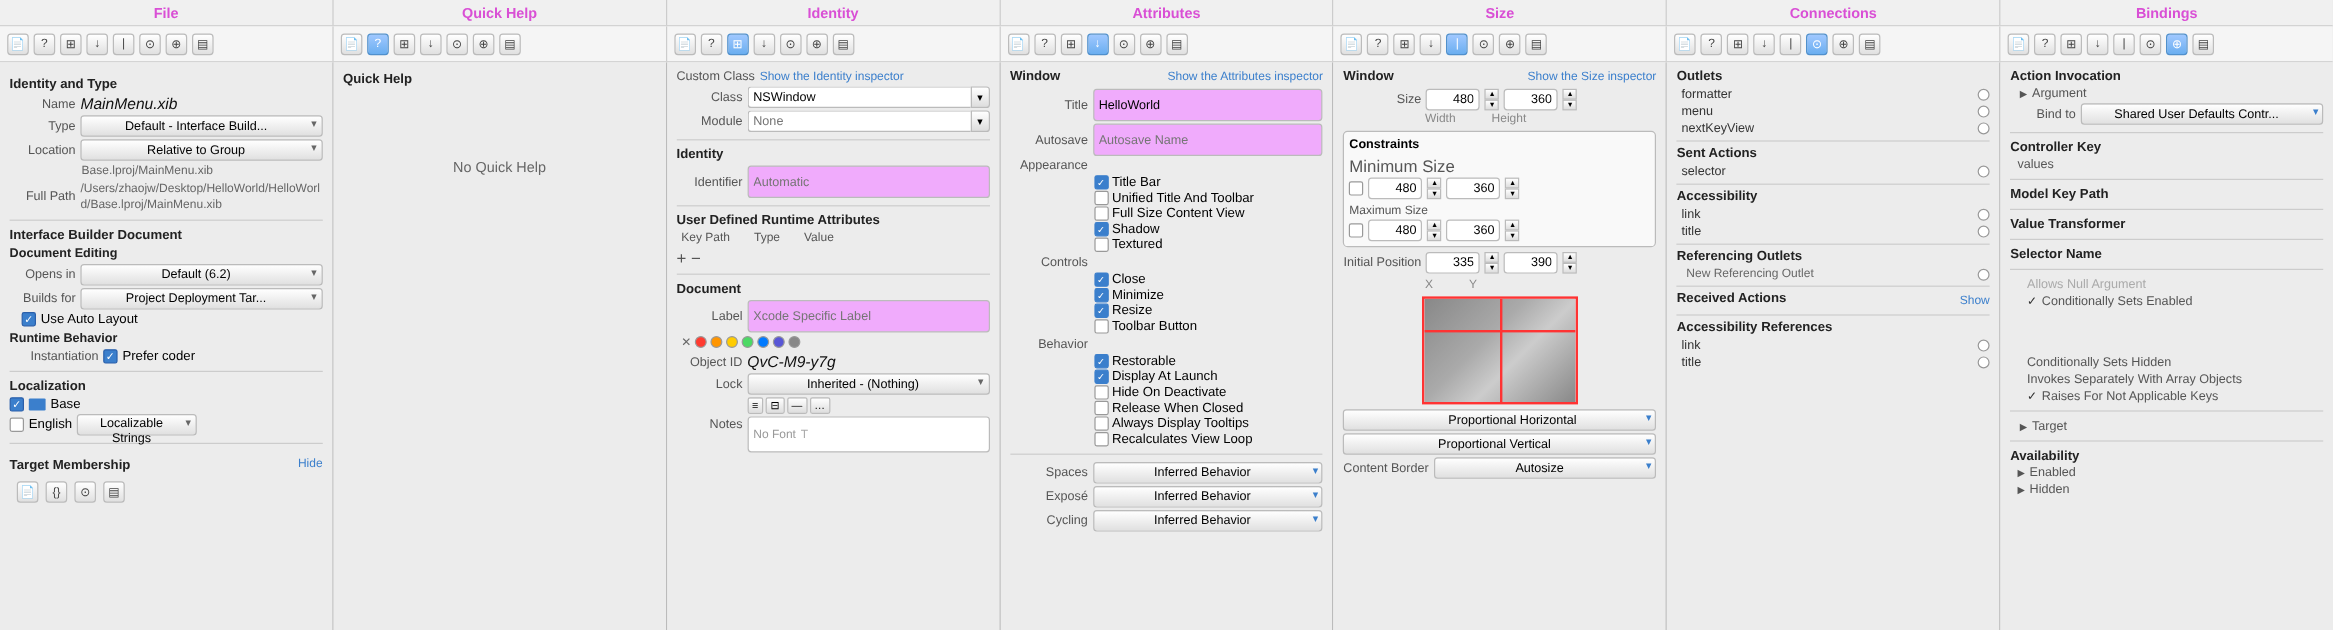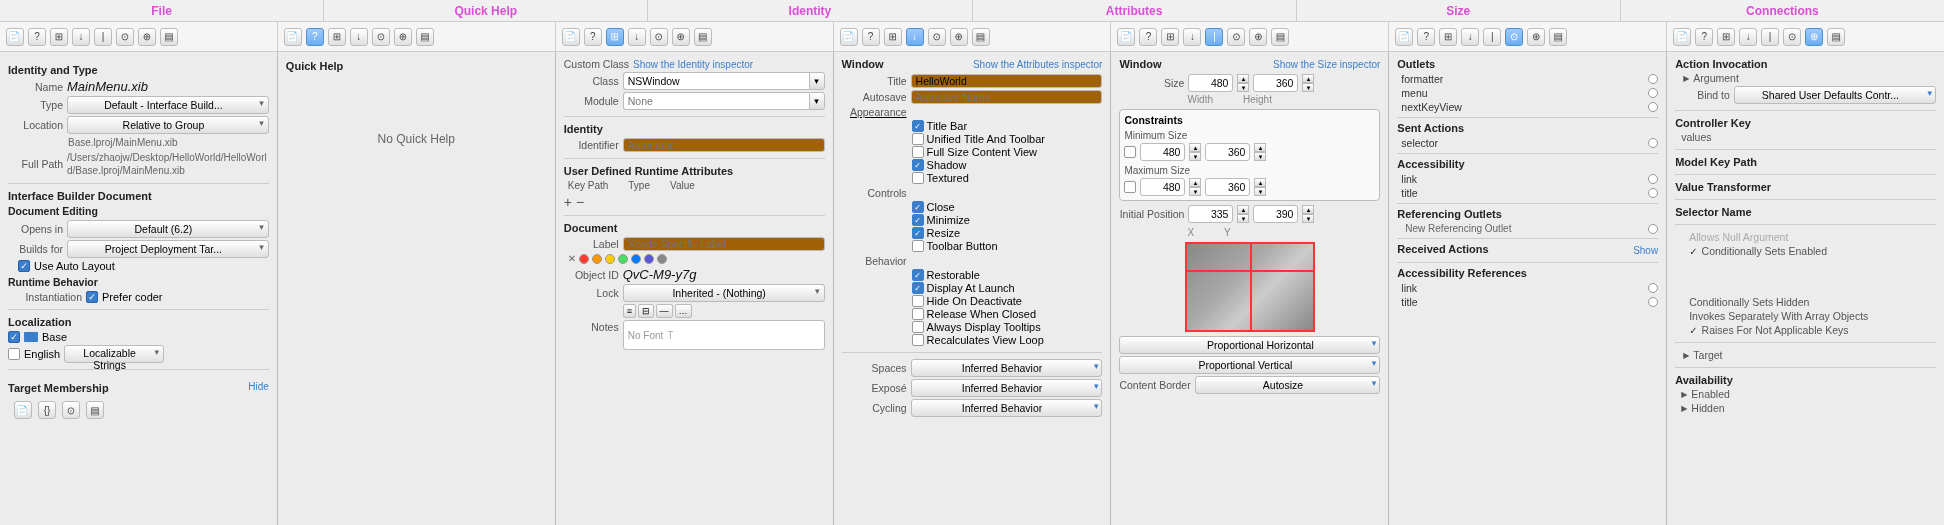--- a/index.html
+++ b/index.html
@@ -117,26 +117,26 @@
       text-align: right;
       font-size: 10.5px;
     }
     .field-value {
       color: #111;
       font-size: 13px;
       flex: 1;
       font-style: italic;
     }
     .field-input {
-      background: #a16207;
+      background: #f0abfc;
       border: 1px solid #bbb;
       border-radius: 3px;
       padding: 1px 4px;
       font-size: 10.5px;
-      height: 14px;
+      height: 27px;
       flex: 1;
     }
     .dropdown-btn {
       background: linear-gradient(to bottom, #fff, #e0e0e0);
       border: 1px solid #bbb;
       border-radius: 3px;
       padding: 1px 14px 1px 5px;
       font-size: 10.5px;
       height: 18px;
       position: relative;
@@ -473,20 +473,21 @@
 </head>
 <body>
 
 <div class="top-bar">
   <div class="top-bar-section">File</div>
   <div class="top-bar-section">Quick Help</div>
   <div class="top-bar-section">Identity</div>
   <div class="top-bar-section">Attributes</div>
   <div class="top-bar-section">Size</div>
   <div class="top-bar-section">Connections</div>
+  <div class="top-bar-section">Bindings</div>
 </div>
 
 <div class="toolbar-row">
 
   <div class="toolbar-section">
     <div class="toolbar-btn">📄</div>
     <div class="toolbar-btn">?</div>
     <div class="toolbar-btn">⊞</div>
     <div class="toolbar-btn">↓</div>
     <div class="toolbar-btn">|</div>
@@ -723,21 +724,21 @@
         <span style="color:#3b7fcc; font-size:10px;">Show the Attributes inspector</span>
       </div>
       <div class="attr-row">
         <span class="attr-label">Title</span>
         <input class="field-input" type="text" value="HelloWorld" style="">
       </div>
       <div class="attr-row">
         <span class="attr-label">Autosave</span>
         <input class="field-input" type="text" placeholder="Autosave Name" style="">
       </div>
-      <div class="attr-row" style="margin-bottom:2px;text-decoration:underline;">
+      <div class="attr-row" style="margin-bottom:2px;">
         <span class="attr-label">Appearance</span>
       </div>
       <div class="check-item">
         <div class="checked-box">✓</div>
         <span>Title Bar</span>
       </div>
       <div class="check-item">
         <div class="unchecked-box"></div>
         <span>Unified Title And Toolbar</span>
       </div>
@@ -835,21 +836,21 @@
             <div class="stepper-arrow">▾</div>
           </div>
         </div>
       </div>
       <div style="display:flex; gap:30px; padding-left:68px; font-size:10px; color:#888; margin-bottom:4px;">
         <span>Width</span>
         <span>Height</span>
       </div>
       <div class="constraint-section">
         <div style="font-size:10.5px; font-weight:bold; margin-bottom:4px;">Constraints</div>
-        <div style="font-size:10px; color:#555; margin-bottom:2px;">Minimum Size</div>
+        <div style="font-size:14px; color:#555; margin-bottom:2px;">Minimum Size</div>
         <div style="display:flex; align-items:center; gap:4px; margin-bottom:4px;">
           <div class="unchecked-box" style="width:12px; height:12px;"></div>
           <input class="stepper-input" type="text" value="480" style="">
           <div class="stepper-arrows">
             <div class="stepper-arrow">▴</div>
             <div class="stepper-arrow">▾</div>
           </div>
           <input class="stepper-input" type="text" value="360" style="">
           <div class="stepper-arrows">
             <div class="stepper-arrow">▴</div>

